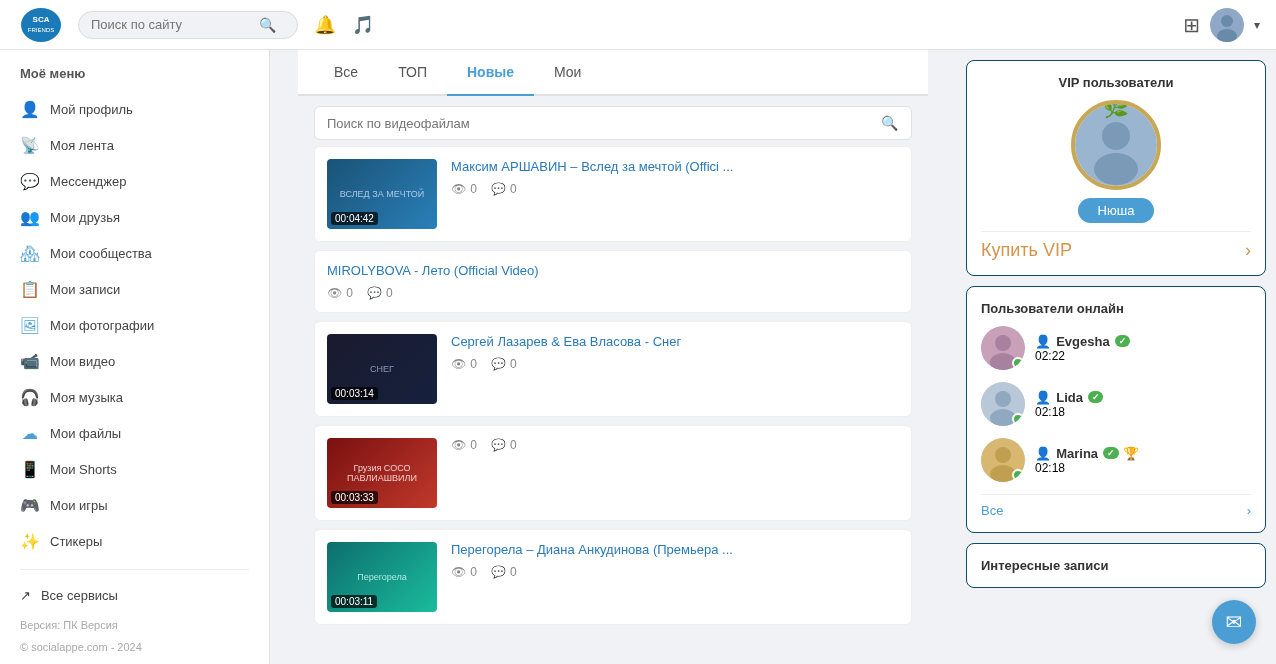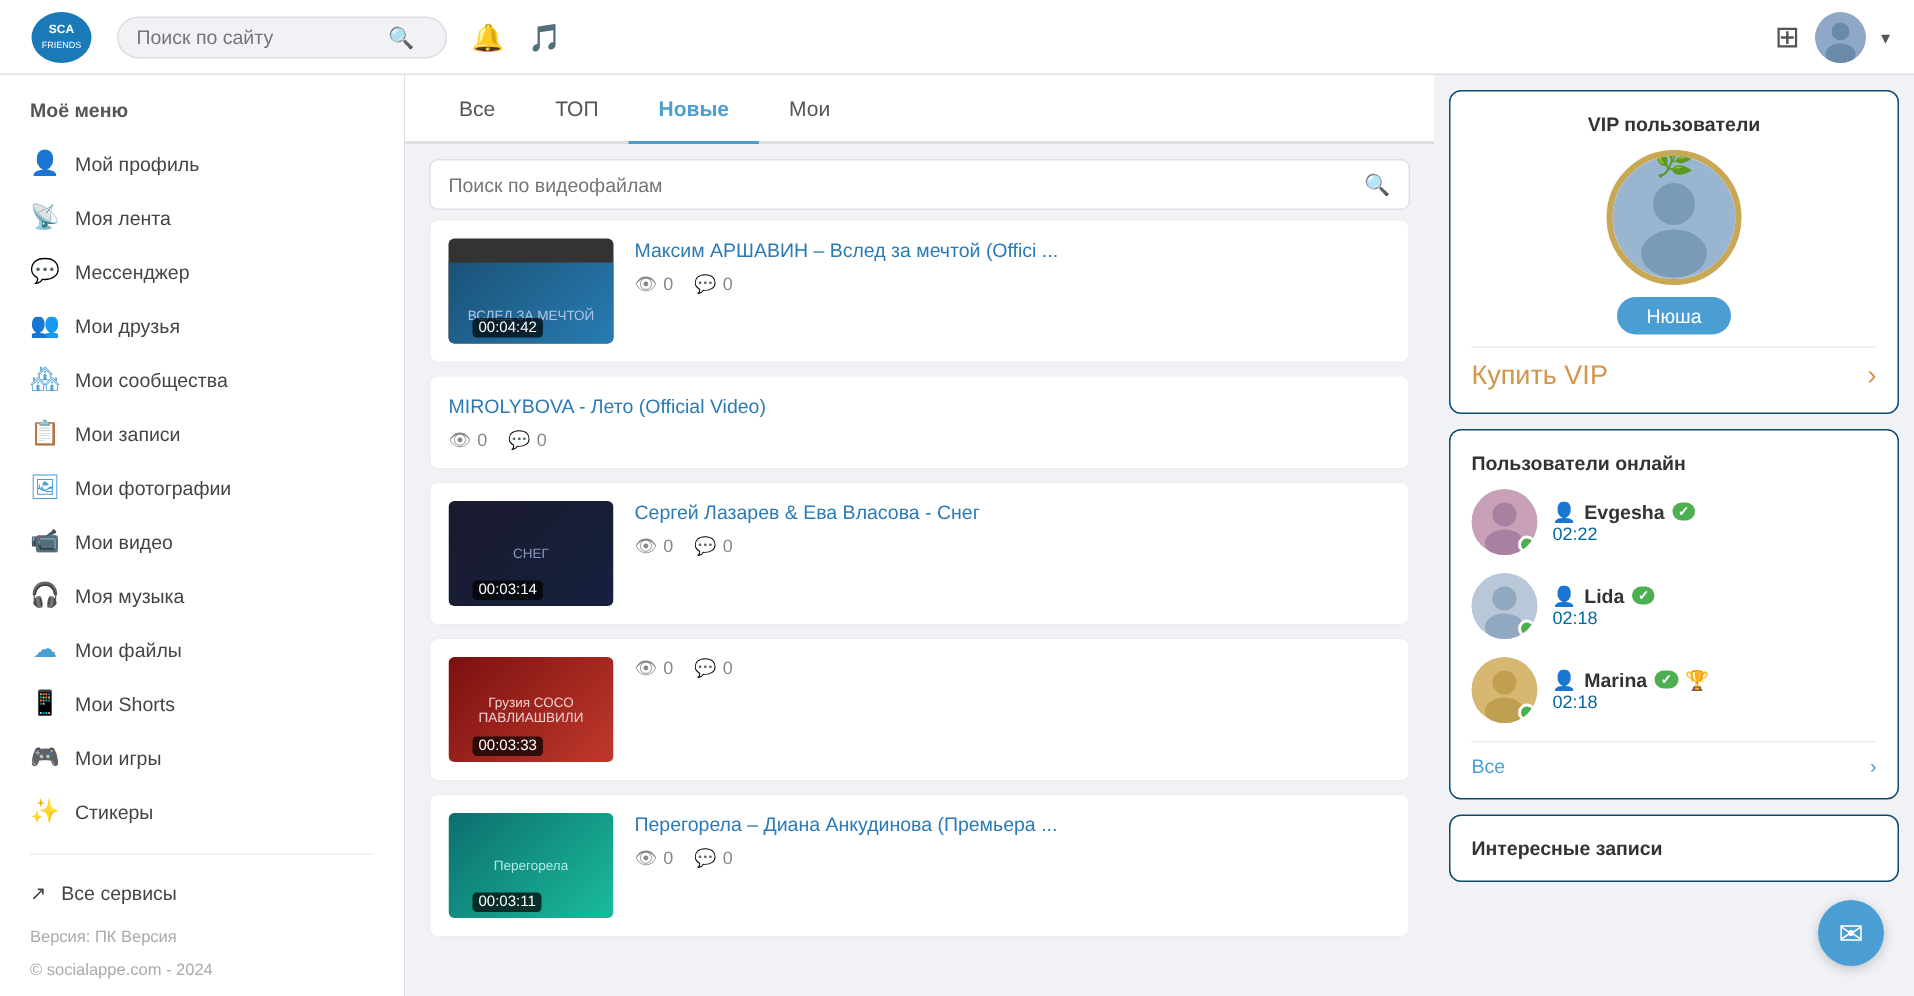--- a/index.html
+++ b/index.html
@@ -13,21 +13,21 @@
     .search-bar { display: flex; align-items: center; background: #f0f2f5; border: 1px solid #ddd; border-radius: 20px; padding: 5px 12px; width: 220px; gap: 8px; }
     .search-bar input { border: none; background: transparent; outline: none; font-size: 13px; color: #555; width: 160px; }
     .header-icons { display: flex; align-items: center; gap: 16px; margin-left: 4px; }
     .header-icon { color: #888; font-size: 18px; cursor: pointer; }
     .header-right { margin-left: auto; display: flex; align-items: center; gap: 10px; }
     .grid-icon { font-size: 20px; color: #555; cursor: pointer; }
     .avatar-header { width: 34px; height: 34px; border-radius: 50%; background: #ccc; overflow: hidden; display: flex; align-items: center; justify-content: center; }
     .chevron { font-size: 12px; color: #555; cursor: pointer; }
 
     
-    .main-layout { display: flex; flex: 1; overflow: hidden; }
+    .main-layout { display: flex; flex: 1; overflow: hidden; gap: 28px; }
 
     
     .sidebar { width: 270px; background: #fff; border-right: 1px solid #e0e0e0; padding: 16px 0; overflow-y: auto; flex-shrink: 0; }
     .sidebar-title { font-size: 13px; font-weight: bold; color: #555; padding: 0 20px 10px; }
     .sidebar-item { display: flex; align-items: center; gap: 10px; padding: 8px 20px; cursor: pointer; color: #444; font-size: 13px; }
     .sidebar-item .si-icon { width: 20px; height: 20px; display: flex; align-items: center; justify-content: center; color: #4a9ed4; font-size: 16px; flex-shrink: 0; }
     .sidebar-divider { height: 1px; background: #eee; margin: 10px 20px; }
     .sidebar-all-services { display: flex; align-items: center; gap: 10px; padding: 8px 20px; cursor: pointer; color: #444; font-size: 13px; }
     .sidebar-version { font-size: 11px; color: #aaa; padding: 8px 20px; }
     .sidebar-copyright { font-size: 11px; color: #aaa; padding: 2px 20px; }
@@ -42,21 +42,21 @@
 
     
     .video-search-bar { background: #fff; margin: 10px 16px 6px; border-radius: 6px; padding: 8px 12px; display: flex; align-items: center; gap: 8px; border: 1px solid #e0e0e0; }
     .video-search-bar input { border: none; outline: none; font-size: 13px; color: #888; flex: 1; background: transparent; }
 
     
     .video-list { padding: 0 16px 16px; }
     .video-item { background: #fff; border-radius: 6px; margin-bottom: 8px; padding: 12px; display: flex; align-items: flex-start; gap: 14px; border: 1px solid #eee; }
     .video-thumb { width: 110px; height: 70px; background: #333; border-radius: 4px; position: relative; flex-shrink: 0; overflow: hidden; }
     .video-thumb-bg { width: 100%; height: 100%; display: flex; align-items: center; justify-content: center; }
-    .video-duration { position: absolute; bottom: 4px; left: 16px; background: rgba(0,0,0,0.7); color: #fff; font-size: 10px; padding: 1px 4px; border-radius: 3px; }
+    .video-duration { position: absolute; bottom: 4px; left: 4px; background: rgba(0,0,0,0.7); color: #fff; font-size: 10px; padding: 1px 4px; border-radius: 3px; }
     .video-info { flex: 1; }
     .video-title { font-size: 13px; color: #2a7ab8; margin-bottom: 8px; cursor: pointer; }
     .video-stats { display: flex; gap: 14px; font-size: 12px; color: #888; }
     .video-stat { display: flex; align-items: center; gap: 4px; }
 
     
     .right-panel { width: 320px; background: #f0f2f5; padding: 10px 10px; overflow-y: auto; flex-shrink: 0; }
     .widget { background: #fff; border-radius: 8px; margin-bottom: 10px; padding: 14px; border: 1px solid #0c4a6e; }
     .widget-title { font-size: 13px; font-weight: bold; color: #333; margin-bottom: 10px; }
 
@@ -66,34 +66,34 @@
     .vip-crown { position: absolute; top: -10px; font-size: 22px; }
     .vip-name-btn { background: #4a9ed4; color: #fff; border: none; border-radius: 16px; padding: 5px 20px; font-size: 13px; cursor: pointer; margin-bottom: 8px; }
     .vip-buy-link { display: flex; align-items: center; justify-content: space-between; color: #d4954a; font-size: 18px; cursor: pointer; padding-top: 8px; border-top: 1px solid #eee; }
 
     
     .online-user { display: flex; align-items: center; gap: 10px; margin-bottom: 12px; }
     .online-avatar { width: 44px; height: 44px; border-radius: 50%; background: #ccc; position: relative; flex-shrink: 0; overflow: hidden; }
     .online-indicator { position: absolute; bottom: 1px; right: 1px; width: 12px; height: 12px; border-radius: 50%; background: #4caf50; border: 2px solid #fff; }
     .online-user-info { flex: 1; }
     .online-username { font-size: 13px; font-weight: bold; color: #333; display: flex; align-items: center; gap: 5px; }
-    .online-time { font-size: 12px; color: #0369a1; }
+    .online-time { font-size: 12px; color: #000000; }
     .badge-green { background: #4caf50; color: #fff; font-size: 9px; padding: 1px 4px; border-radius: 8px; }
     .online-all-link { display: flex; align-items: center; justify-content: space-between; color: #4a9ed4; font-size: 13px; cursor: pointer; padding-top: 8px; border-top: 1px solid #eee; }
 
     
     .interesting-title { font-size: 13px; font-weight: bold; color: #333; }
 
     
     ::-webkit-scrollbar { width: 6px; }
     ::-webkit-scrollbar-track { background: #f1f1f1; }
     ::-webkit-scrollbar-thumb { background: #ccc; border-radius: 3px; }
 
     
-    .thumb-blue { background: linear-gradient(135deg, #1a5276, #2980b9); margin-top: 16px; }
+    .thumb-blue { background: linear-gradient(135deg, #1a5276, #2980b9); }
     .thumb-green { background: linear-gradient(135deg, #1a7a4a, #5cb85c); }
     .thumb-dark { background: linear-gradient(135deg, #1a1a2e, #16213e); }
     .thumb-red { background: linear-gradient(135deg, #7b1010, #c0392b); }
     .thumb-teal { background: linear-gradient(135deg, #0d6e6e, #1abc9c); }
 
     .msg-fab { position: fixed; bottom: 20px; right: 20px; width: 44px; height: 44px; background: #4a9ed4; border-radius: 50%; display: flex; align-items: center; justify-content: center; color: #fff; font-size: 20px; cursor: pointer; box-shadow: 0 2px 8px rgba(0,0,0,0.2); }
   </style>
 </head>
 <body>
 

